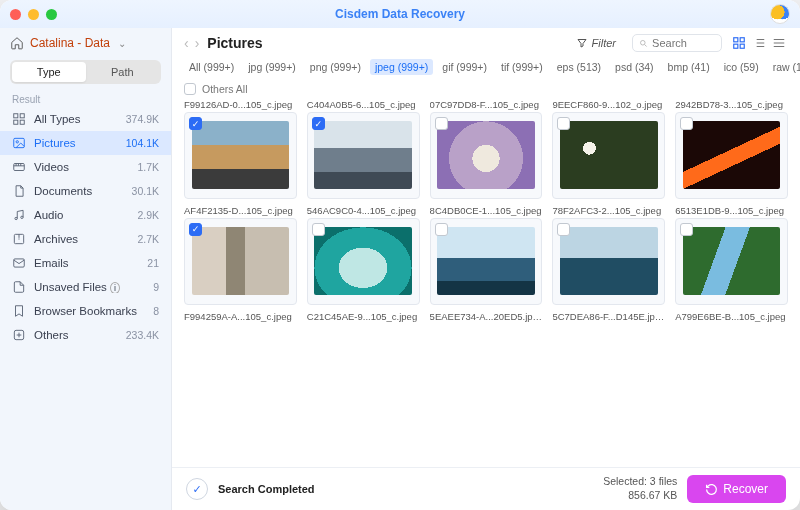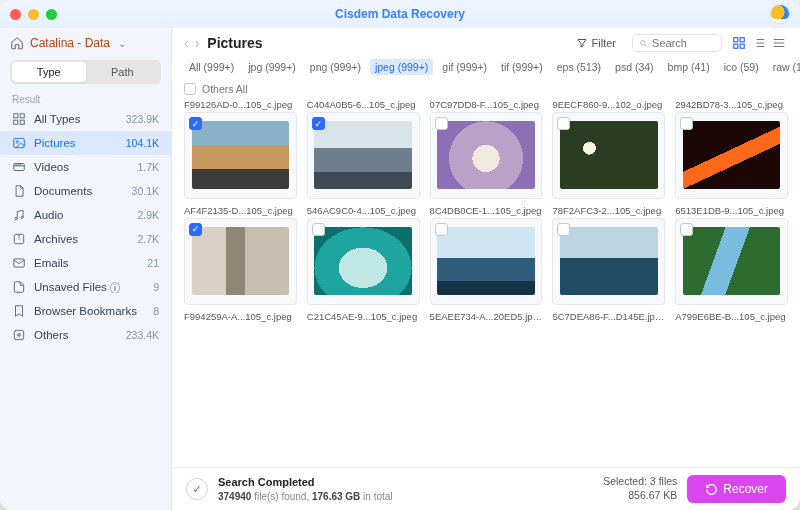--- a/index.html
+++ b/index.html
@@ -27,21 +27,21 @@
 .cat-count { font-size: 10.5px; color: #8a92a3; }
 .cat.active { background: #dbe8ff; color: #1d6ff5; }
 .cat.active .cat-count { color: #1d6ff5; }
 .cat.active svg { stroke: #1d6ff5; }
 .main { flex: 1; display: flex; flex-direction: column; min-width: 0; }
 .toolbar { display: flex; align-items: center; gap: 8px; padding: 6px 12px 4px; }
 .nav-arrows { display: flex; gap: 6px; color: #bbb; font-size: 14px; }
 .nav-arrows span { cursor: pointer; }
 .page-title { font-size: 14px; font-weight: 600; color: #222; }
 .spacer { flex: 1; }
-.filter-btn { display: flex; align-items: center; gap: 4px; font-size: 11px; color: #555; padding: 3px 8px; border-radius: 4px; cursor: pointer; }
+.filter-btn { display: flex; align-items: center; gap: 4px; font-size: 11px; color: #555; padding: 3px 8px; border-radius: 4px; cursor: pointer; font-style: italic; }
 .filter-btn svg { width: 12px; height: 12px; }
 .search { display: flex; align-items: center; border: 1px solid #e0e4ea; border-radius: 5px; padding: 2px 6px; gap: 4px; font-size: 11px; color: #888; width: 90px; }
 .search svg { width: 11px; height: 11px; }
 .search input { border: none; outline: none; width: 100%; font-size: 11px; }
 .view-btns { display: flex; gap: 2px; }
 .view-btns span { width: 18px; height: 18px; display: flex; align-items: center; justify-content: center; border-radius: 3px; cursor: pointer; color: #777; }
 .view-btns .active { color: #2c6cf5; }
 .filterbar { display: flex; align-items: center; gap: 4px; padding: 3px 12px 5px; font-size: 10.5px; color: #666; overflow: hidden; }
 .filterbar .tag { padding: 2px 5px; border-radius: 3px; cursor: pointer; white-space: nowrap; }
 .filterbar .tag.active { background: #dbe8ff; color: #1d6ff5; }
@@ -96,21 +96,21 @@
       <div class="sec-label">Result</div>
       <div id="cat-list">
           <div class="cat">
             <svg viewBox="0 0 24 24" fill="none" stroke="#5a6475" stroke-width="1.6">
               <rect x="3" y="3" width="7" height="7"></rect>
               <rect x="14" y="3" width="7" height="7"></rect>
               <rect x="3" y="14" width="7" height="7"></rect>
               <rect x="14" y="14" width="7" height="7"></rect>
             </svg>
             <span class="cat-label">All Types</span>
-            <span class="cat-count">323.9K</span>
+            <span class="cat-count">374.9K</span>
           </div>
           <div class="cat active">
             <svg viewBox="0 0 24 24" fill="none" stroke="#1d6ff5" stroke-width="1.6">
               <rect x="3" y="4" width="18" height="16" rx="2"></rect>
               <circle cx="9" cy="10" r="2"></circle>
               <path d="M21 18l-6-6-8 8"></path>
             </svg>
             <span class="cat-label">Pictures</span>
             <span class="cat-count">104.1K</span>
           </div>
@@ -308,23 +308,20 @@
             <div class="fname">5EAEE734-A...20ED5.jpeg</div>
             <div class="fname">5C7DEA86-F...D145E.jpeg</div>
             <div class="fname">A799E6BE-B...105_c.jpeg</div>
           </div>
         </div>
 
       <div class="statusbar">
         <div class="check-circ">✓</div>
         <div class="status-text">
           <span class="t1">Search Completed</span>
-          <span class="t2">
-            <strong>374940</strong><span> file(s) found, </span><strong>176.63 GB</strong><span> in total</span>
-          </span>
         </div>
         <div class="sel-info">
           <div>Selected: 3 files</div>
           <div>856.67 KB</div>
         </div>
         <button class="recover-btn">
           <svg viewBox="0 0 24 24" fill="none" stroke="#fff" stroke-width="2.4">
               <path d="M3 12a9 9 0 1 0 3-6.7L3 8"></path>
               <path d="M3 3v5h5"></path>
             </svg>

